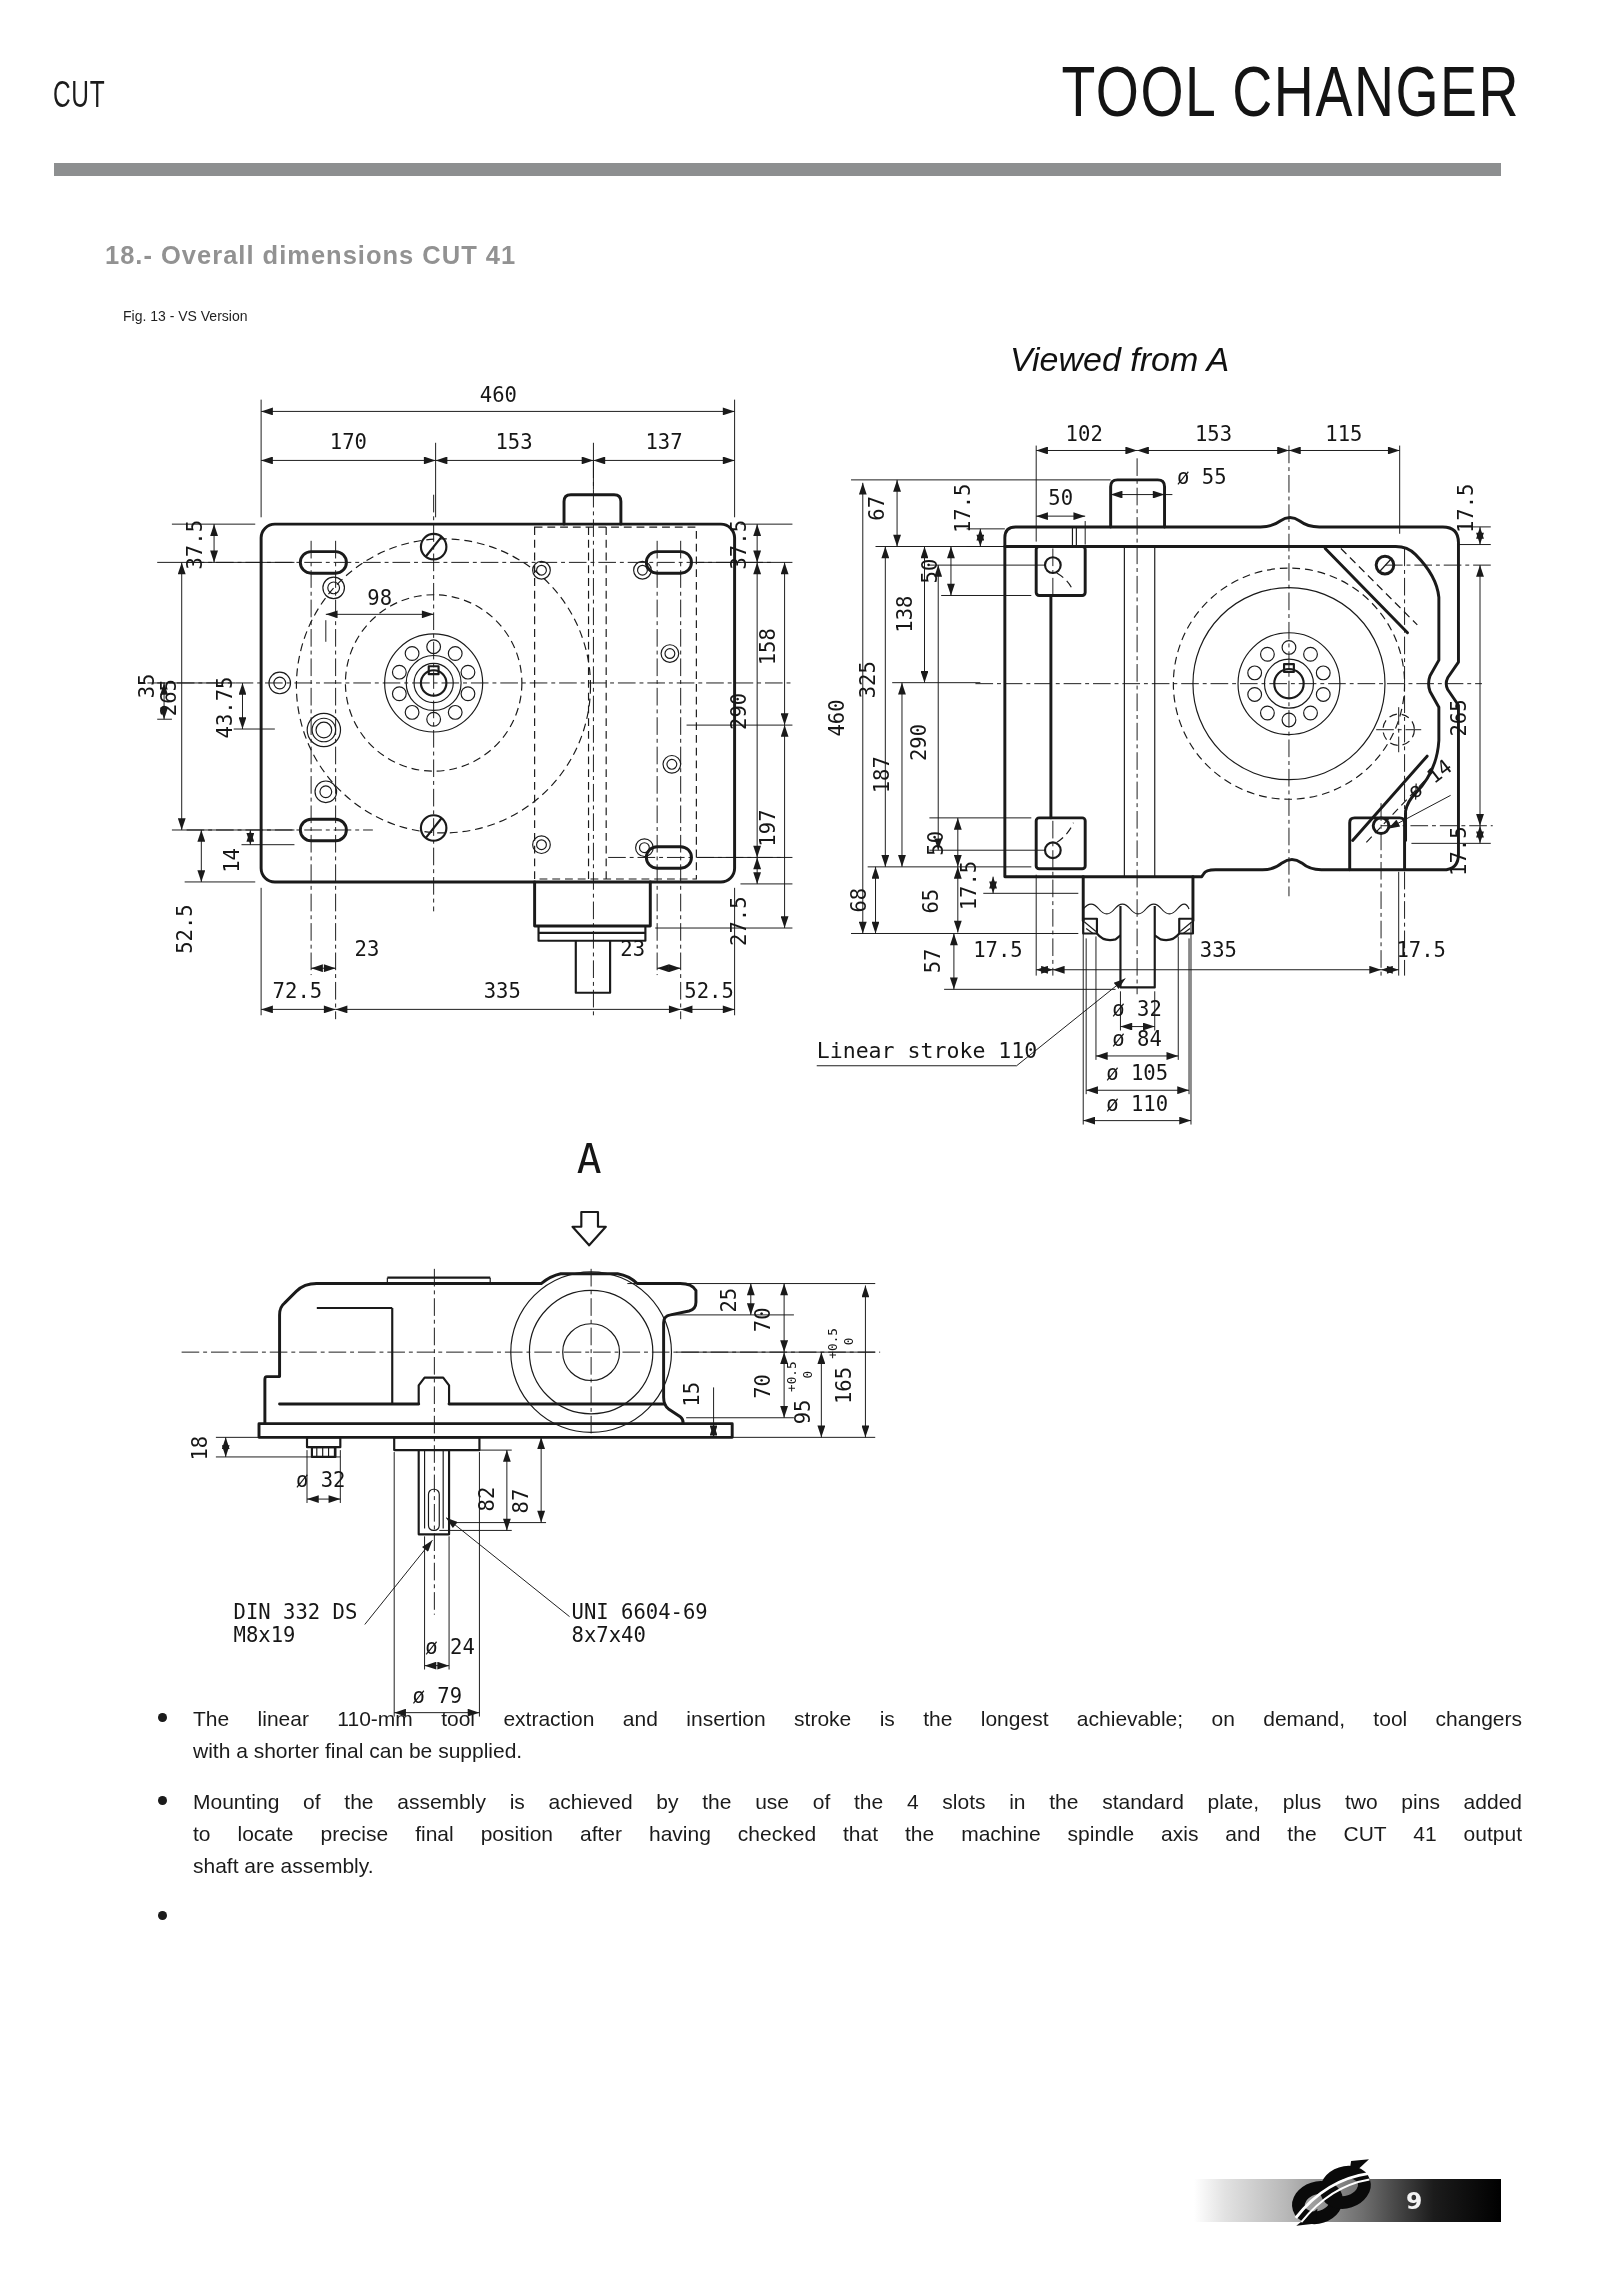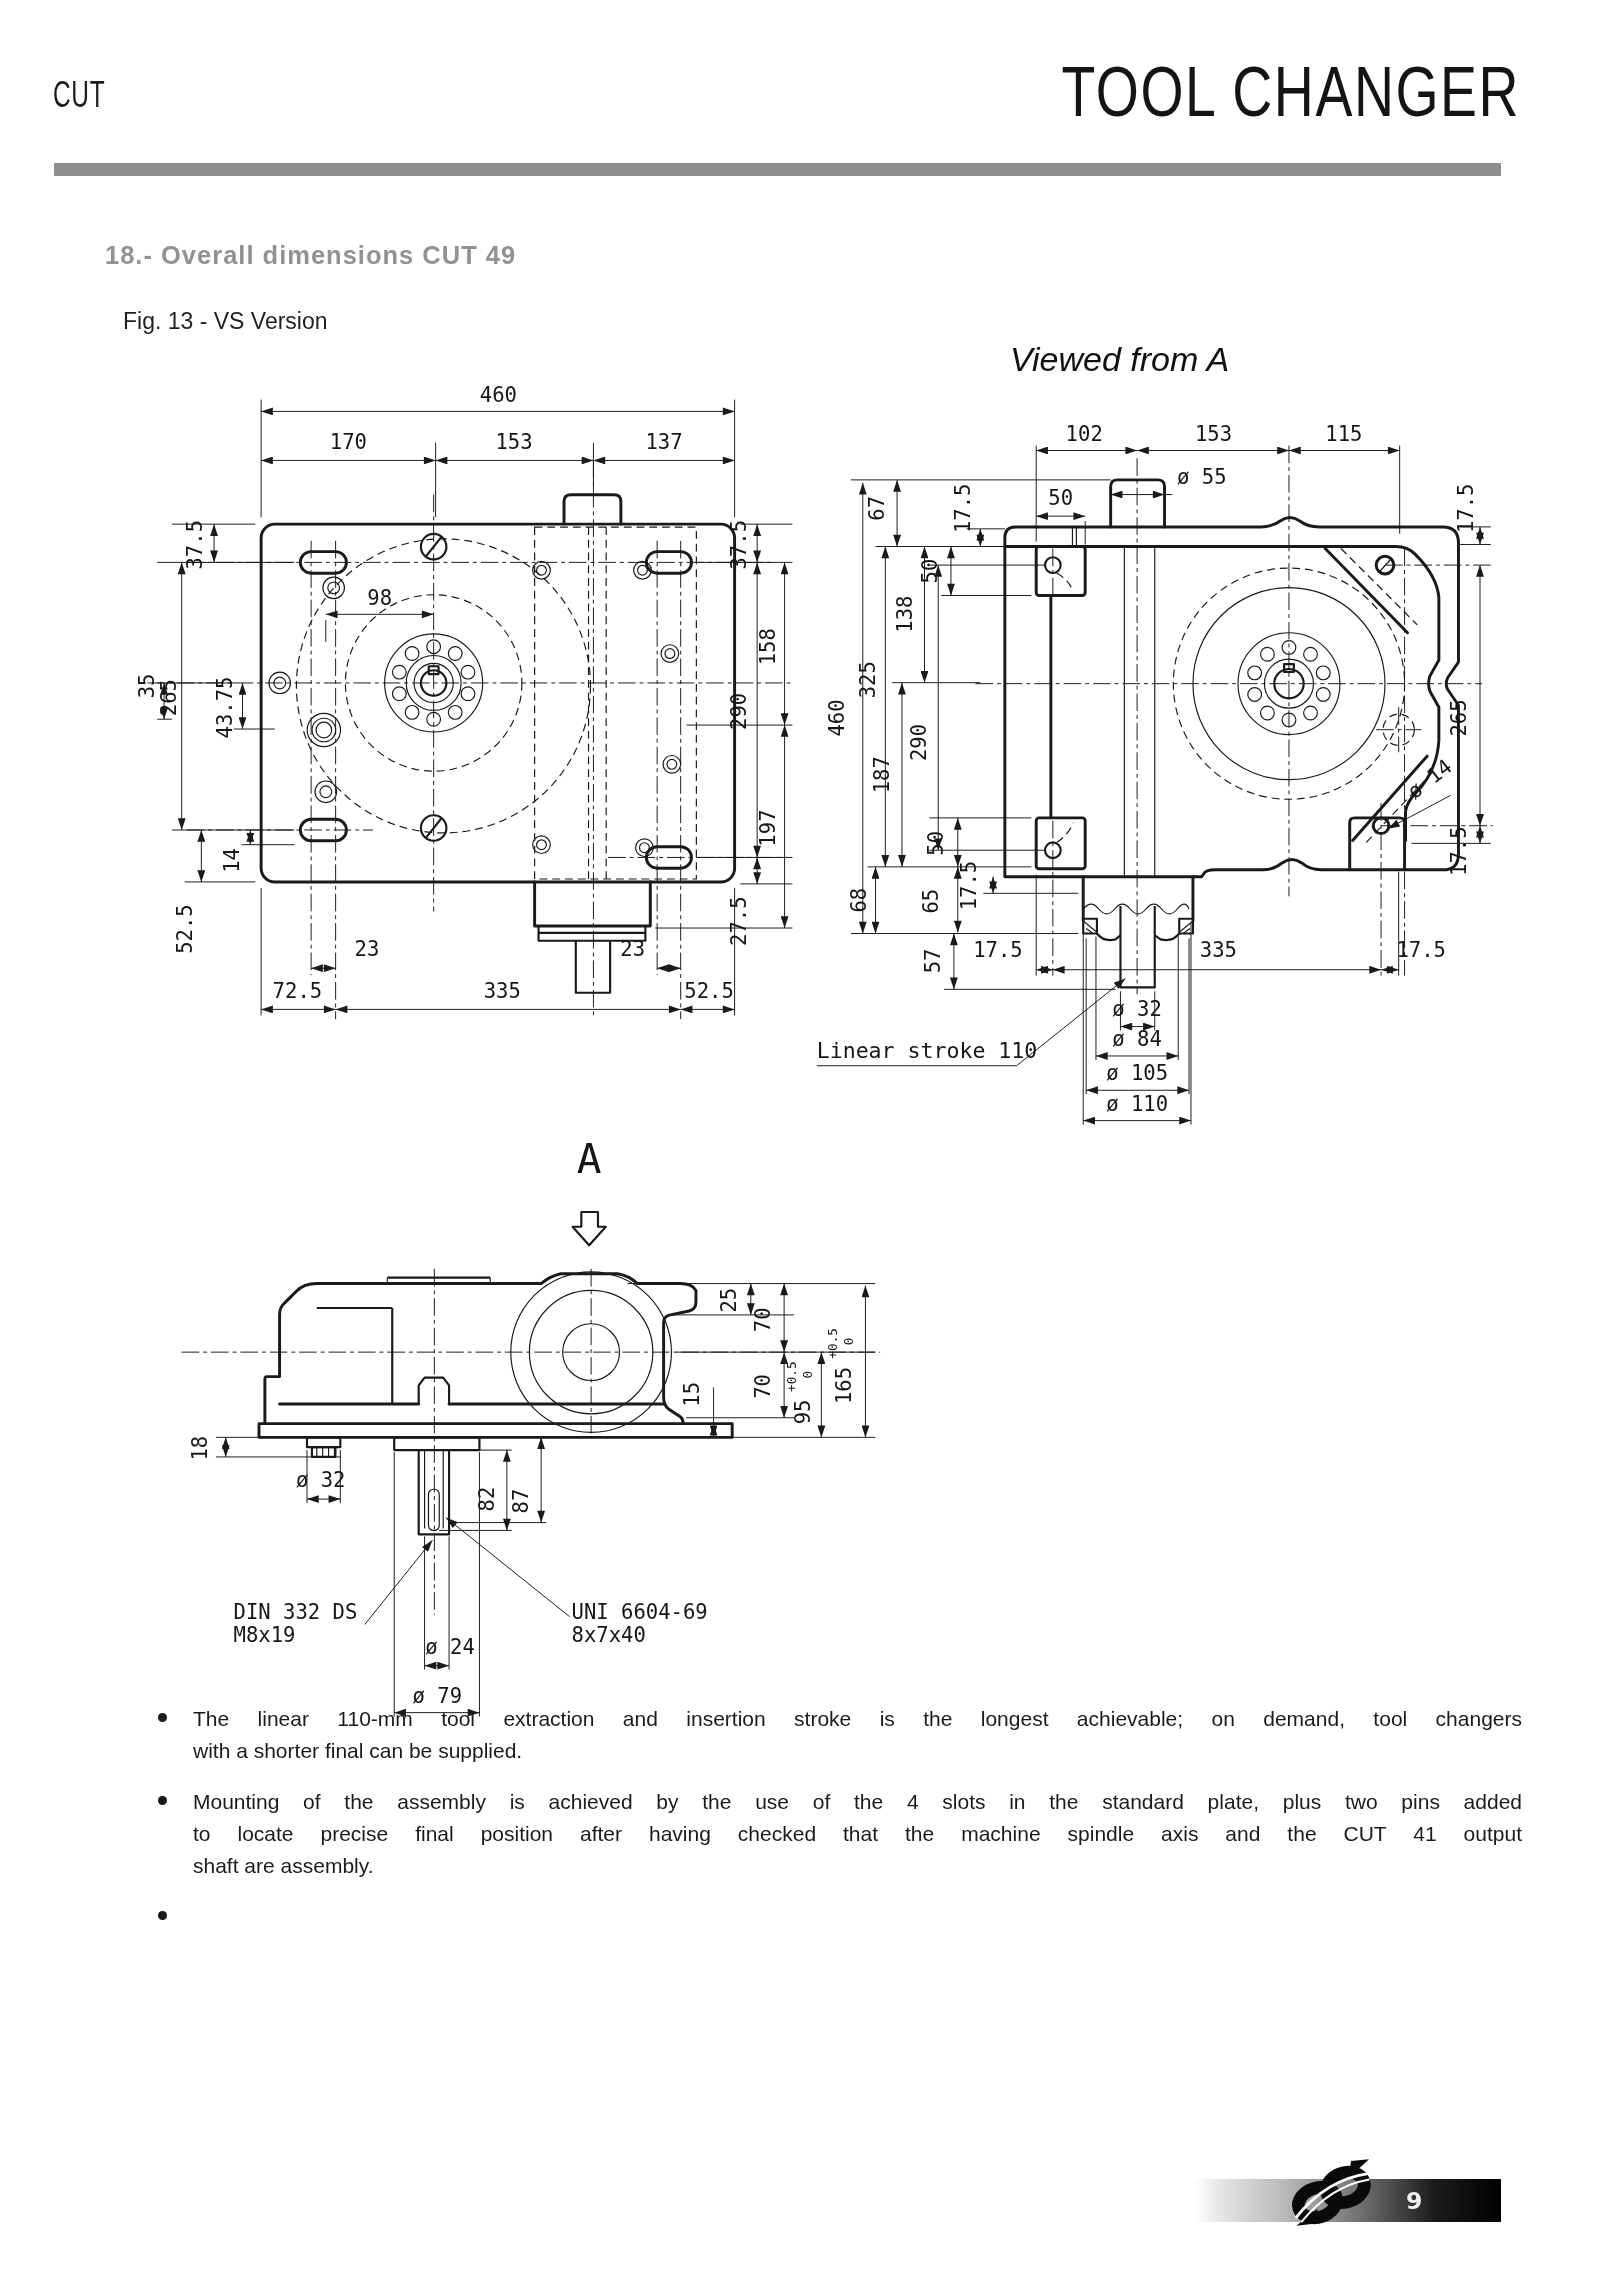--- a/index.html
+++ b/index.html
@@ -4,21 +4,21 @@
 <style>
   html,body{margin:0;padding:0;background:#fff;}
   #page{position:relative;width:1621px;height:2293px;background:#ffffff;overflow:hidden;
         font-family:"Liberation Sans",sans-serif;color:#1a1a1a;padding-left:36px;}
   .abs{position:absolute;}
   
   #cut-word{left:53px;top:74px;font-size:36px;letter-spacing:1px;transform:scaleX(.68);transform-origin:left bottom;font-weight:400;color:#1c1c1c;}
   #tool-changer{right:137px;top:51px;font-size:71px;font-weight:500;letter-spacing:2px;transform:scaleX(.78);transform-origin:right bottom;color:#141414;}
   #header-rule{left:54px;top:163px;width:1447px;height:12.7px;background:#8d8f90;}
   #section-heading{left:105px;top:241px;font-size:25.5px;font-weight:700;color:#929292;letter-spacing:1px;}
-  #fig-label{left:123px;top:308px;font-size:23px;color:#1f1f1f;}
+  #fig-label{left:123px;top:308px;font-size:14px;color:#1f1f1f;}
   #view-label{left:1010px;top:340px;font-size:34px;color:#111;font-style:italic;}
   
   .bullet{position:absolute;left:193px;width:1329px;font-size:21px;line-height:32px;color:#1b1b1b;}
   .bullet .bl{text-align-last:justify;}
   .bdot{position:absolute;left:158px;width:8.8px;height:8.8px;border-radius:50%;background:#1b1b1b;}
   
   svg{position:absolute;overflow:visible;}
   .o3{stroke:#1a1a1a;stroke-width:3;fill:none;stroke-linejoin:round;stroke-linecap:round;}
   .o2{stroke:#1a1a1a;stroke-width:2.2;fill:none;stroke-linejoin:round;}
   .t{stroke:#1a1a1a;stroke-width:1.2;fill:none;}
@@ -33,21 +33,21 @@
   #page-number{position:absolute;left:212px;top:7.8px;color:#f2f2f2;font-size:23.5px;font-weight:700;font-family:"DejaVu Sans",sans-serif;}
 </style>
 </head>
 <body>
 
 <div id="page">
 
   <div class="abs" id="cut-word">CUT</div>
   <div class="abs" id="tool-changer">TOOL CHANGER</div>
   <div class="abs" id="header-rule"></div>
-  <div class="abs" id="section-heading">18.- Overall dimensions CUT 49</div>
+  <div class="abs" id="section-heading">18.- Overall dimensions CUT 41</div>
   <div class="abs" id="fig-label">Fig. 13 - VS  Version</div>
   <div class="abs" id="view-label">Viewed from  A</div>
 
   <svg width="0" height="0">
       <defs>
     <marker id="m1" markerWidth="14" markerHeight="8" refX="1" refY="4" orient="auto">
           <path d="M13,0 L1,4 L13,8 Z" fill="#1a1a1a"></path>
         </marker>
     <marker id="m2" markerWidth="14" markerHeight="8" refX="13" refY="4" orient="auto">
           <path d="M1,0 L13,4 L1,8 Z" fill="#1a1a1a"></path>

